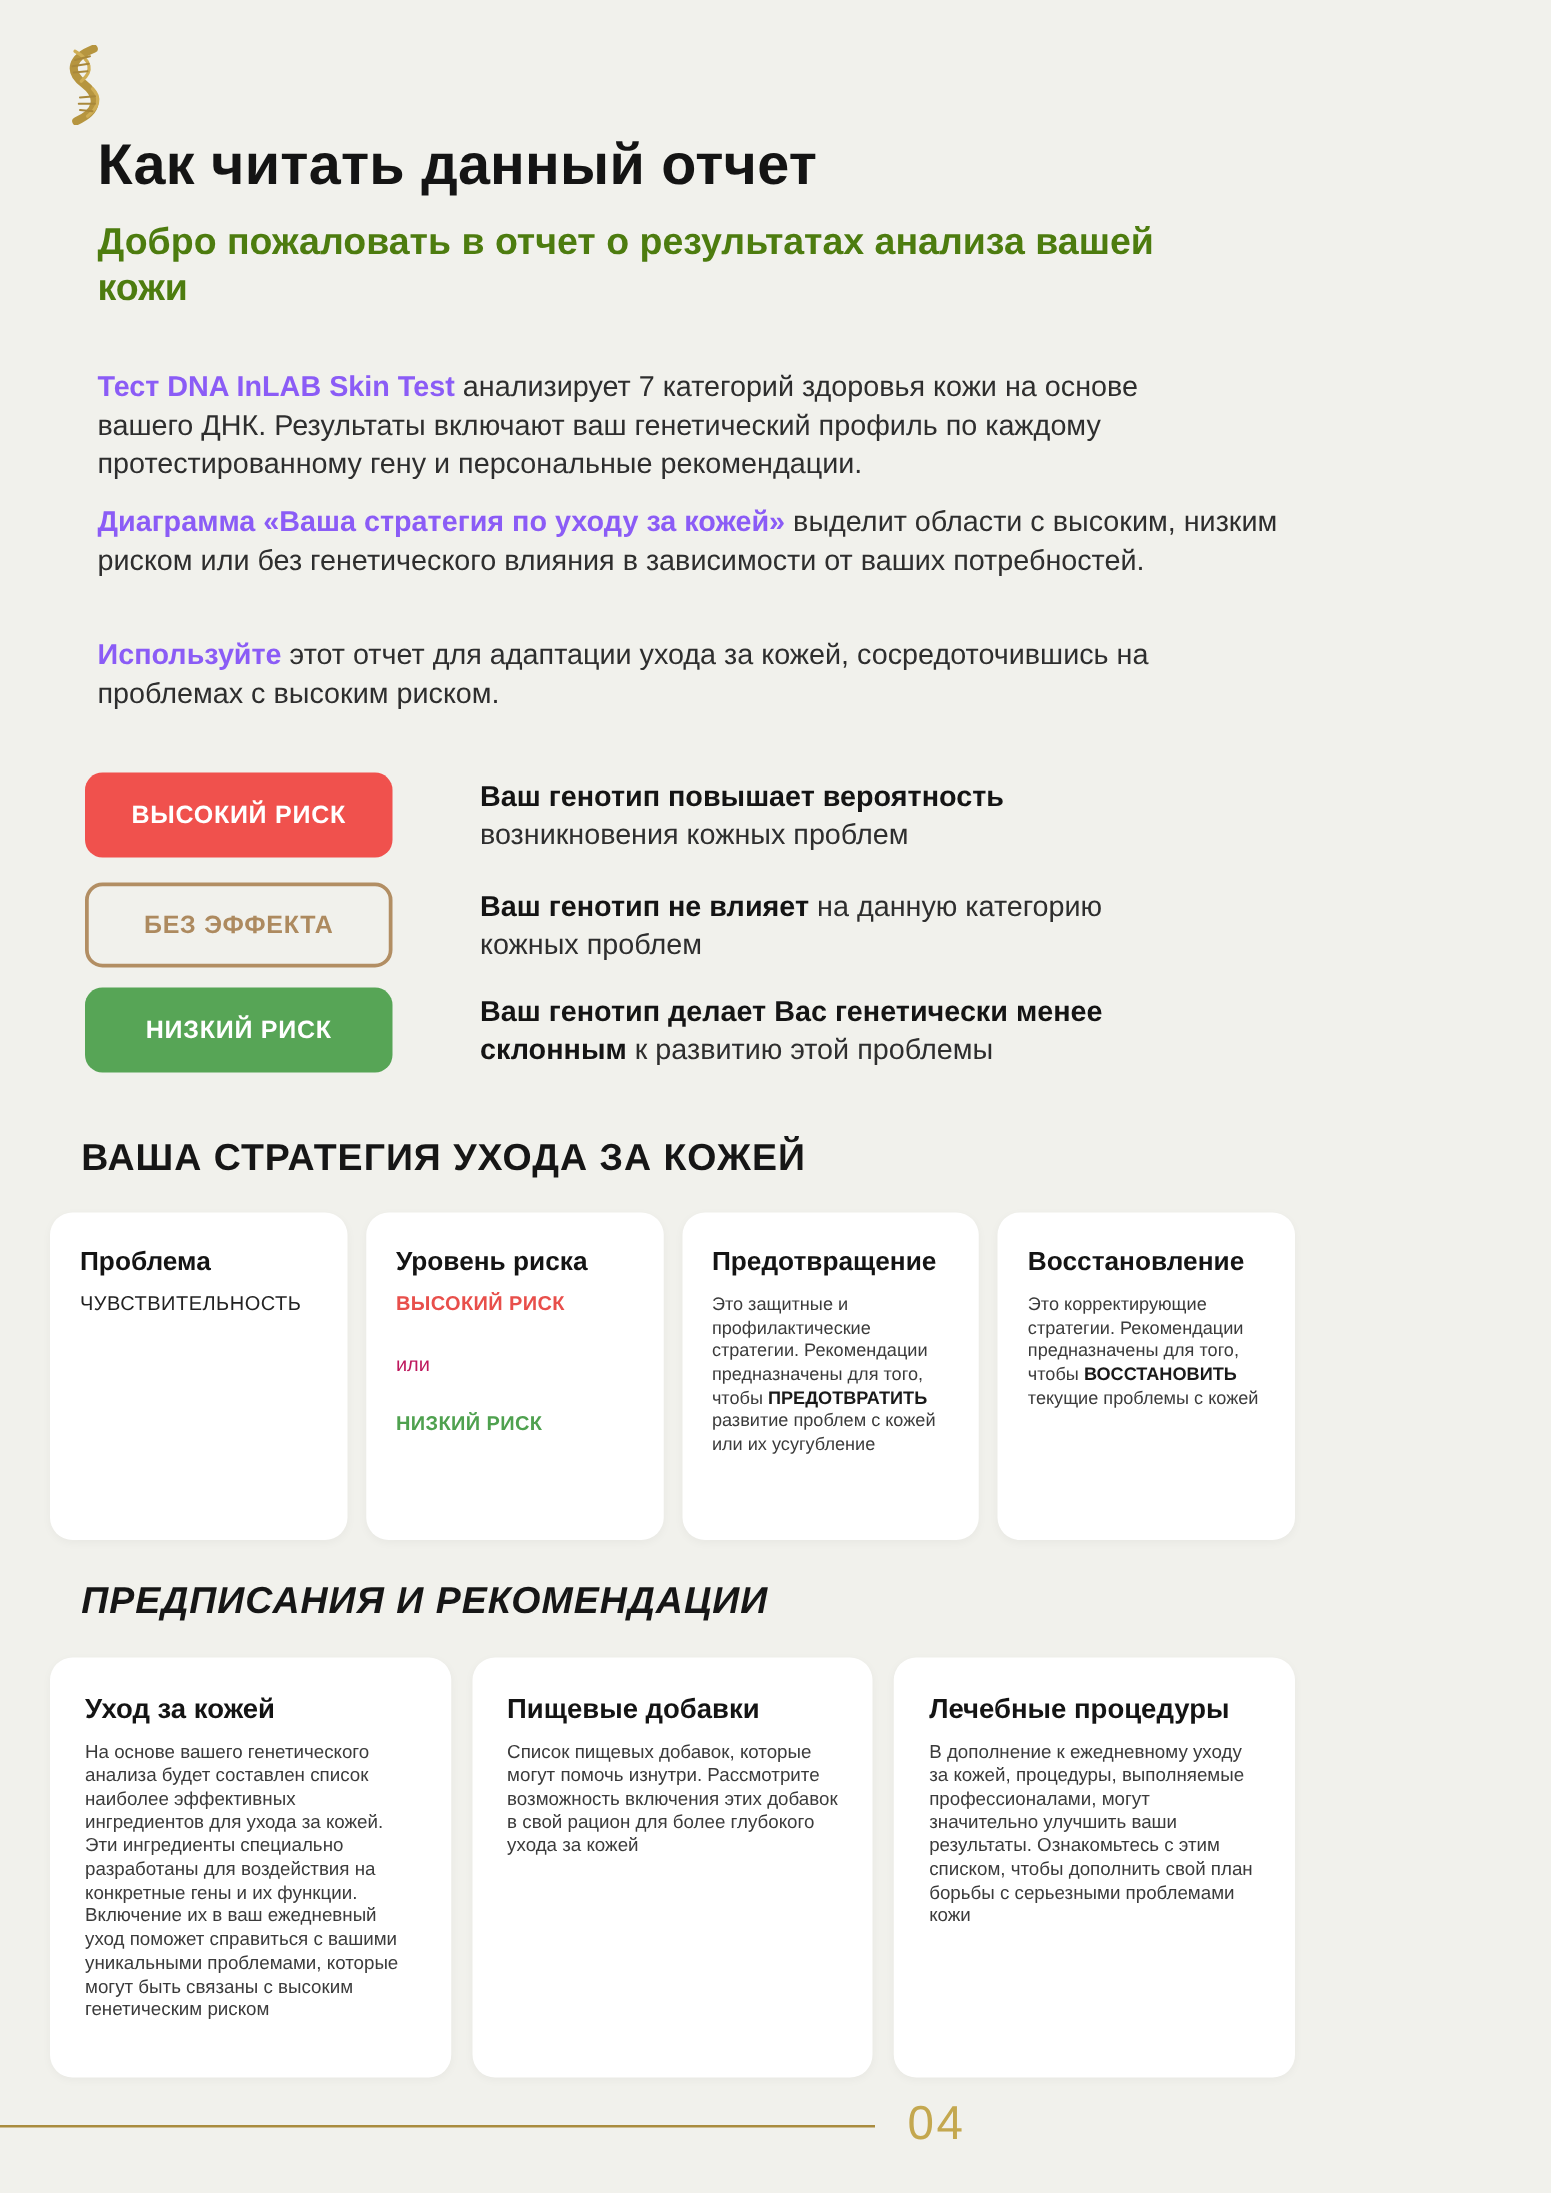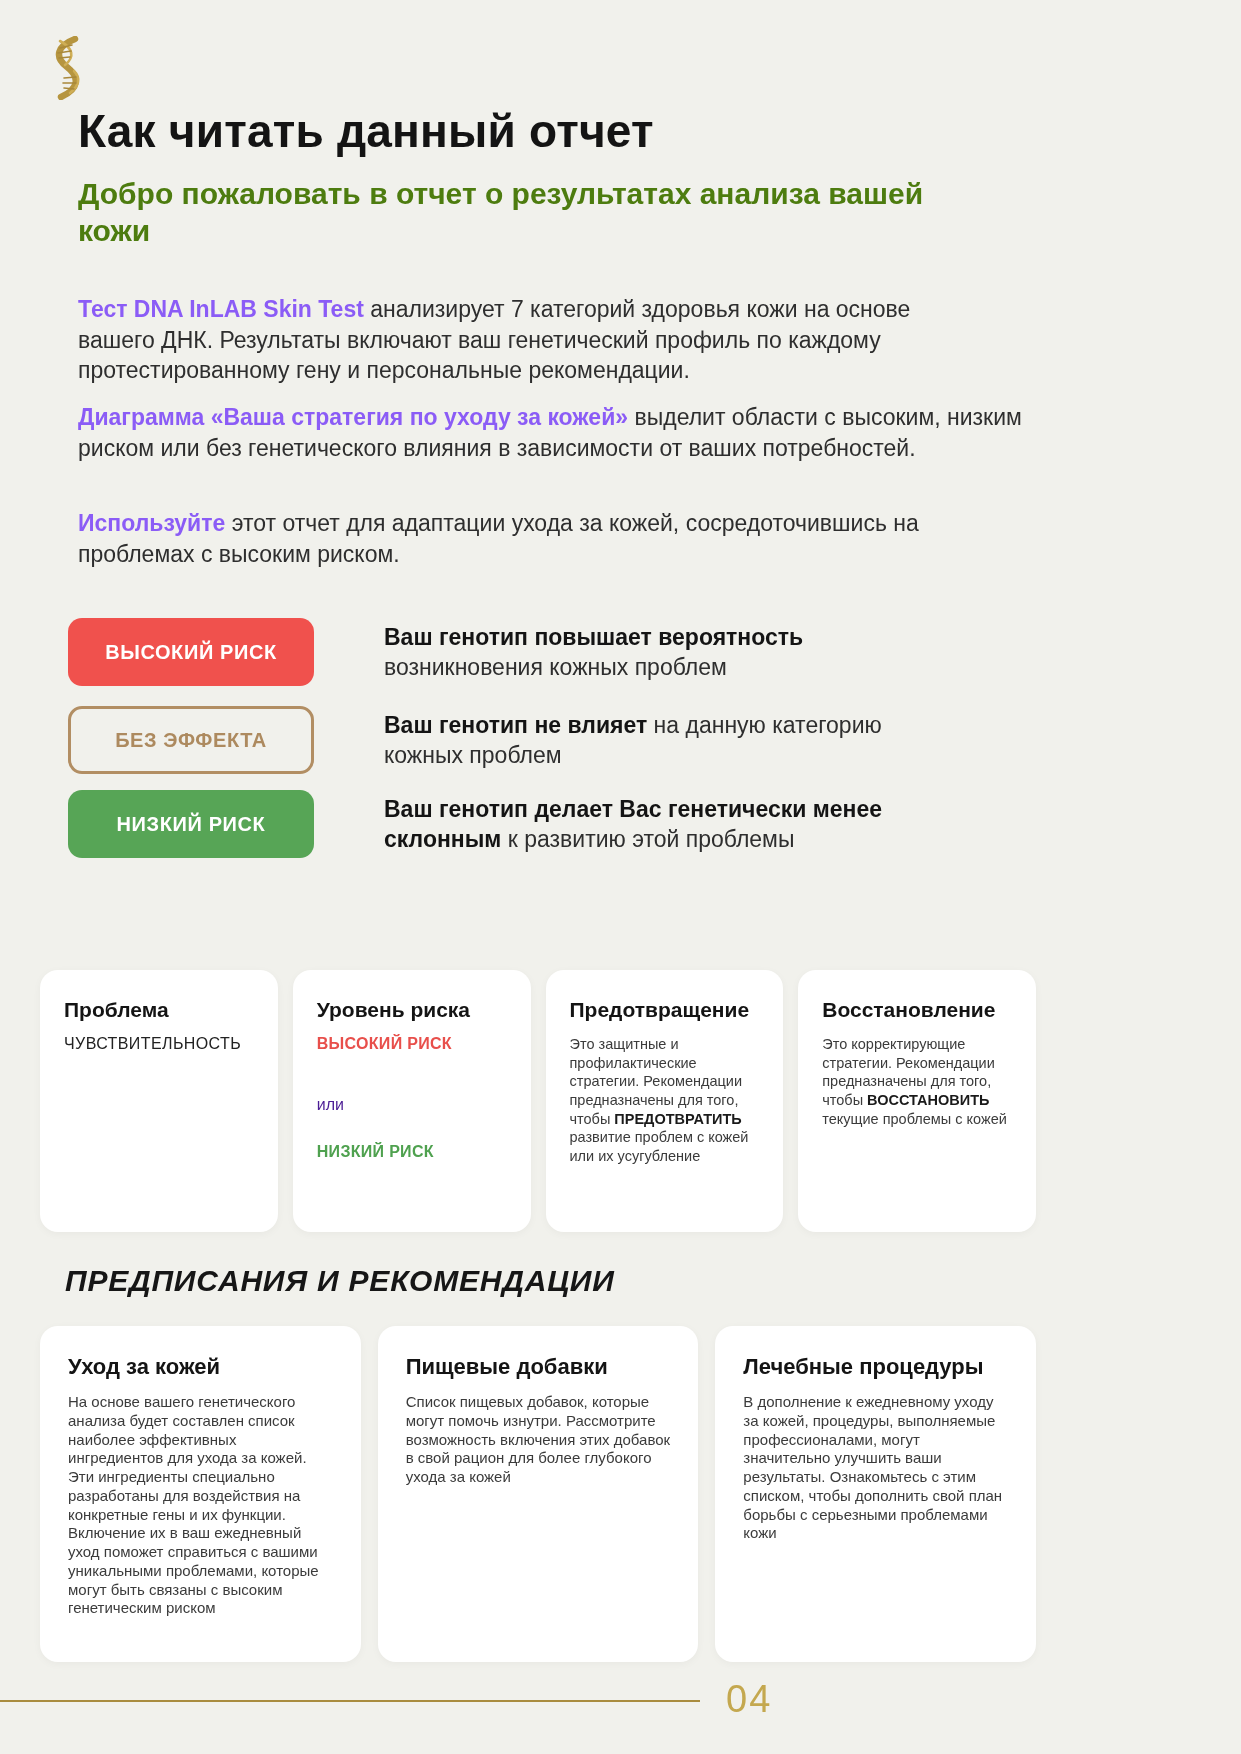--- a/index.html
+++ b/index.html
@@ -58,21 +58,21 @@
     display:flex; gap:15px; align-items:stretch;
   }
   .s-card {
     flex:1 1 0; background:#ffffff; border-radius:18px;
     padding:28px 24px; min-height:262px;
     box-shadow:0 2px 8px rgba(0,0,0,0.04);
   }
   .s-card-title { font-size:21px; font-weight:700; color:#141414; margin-bottom:13px; }
   .s-card-caps { font-size:16px; color:#222; letter-spacing:0.4px; }
   .risk-high-text { font-size:16px; font-weight:700; color:#e84f4b; letter-spacing:0.3px; }
-  .risk-or { font-size:16px; color:#4c1d95; margin-top:43px; }
+  .risk-or { font-size:16px; color:#be185d; margin-top:31px; }
   .risk-low-text { font-size:16px; font-weight:700; color:#4fa14f; letter-spacing:0.3px; margin-top:29px; }
   .s-card-body { font-size:14.5px; line-height:1.285; color:#3b3b3b; }
   .s-card-body b { color:#1a1a1a; }
   
   .presc-row {
     position:absolute; left:40px; top:1326px; width:996px;
     display:flex; gap:17px; align-items:stretch;
   }
   .p-card {
     flex:1 1 0; background:#ffffff; border-radius:18px;
@@ -118,20 +118,21 @@
   <div class="legend-row lr2">
     <div class="badge none">БЕЗ ЭФФЕКТА</div>
     <div class="legend-desc"><b>Ваш генотип не влияет</b><span> на данную категорию кожных проблем</span></div>
   </div>
 
   <div class="legend-row lr3">
     <div class="badge low">НИЗКИЙ РИСК</div>
     <div class="legend-desc"><b>Ваш генотип делает Вас генетически менее склонным</b><span> к развитию этой проблемы</span></div>
   </div>
 
+  <div class="section-heading sh-strategy">ВАША СТРАТЕГИЯ УХОДА ЗА КОЖЕЙ</div>
 
   <div class="strategy-row">
     <div class="s-card">
       <div class="s-card-title">Проблема</div>
       <div class="s-card-caps">ЧУВСТВИТЕЛЬНОСТЬ</div>
     </div>
     <div class="s-card">
       <div class="s-card-title">Уровень риска</div>
       <div class="risk-high-text">ВЫСОКИЙ РИСК</div>
       <div class="risk-or">или</div>

